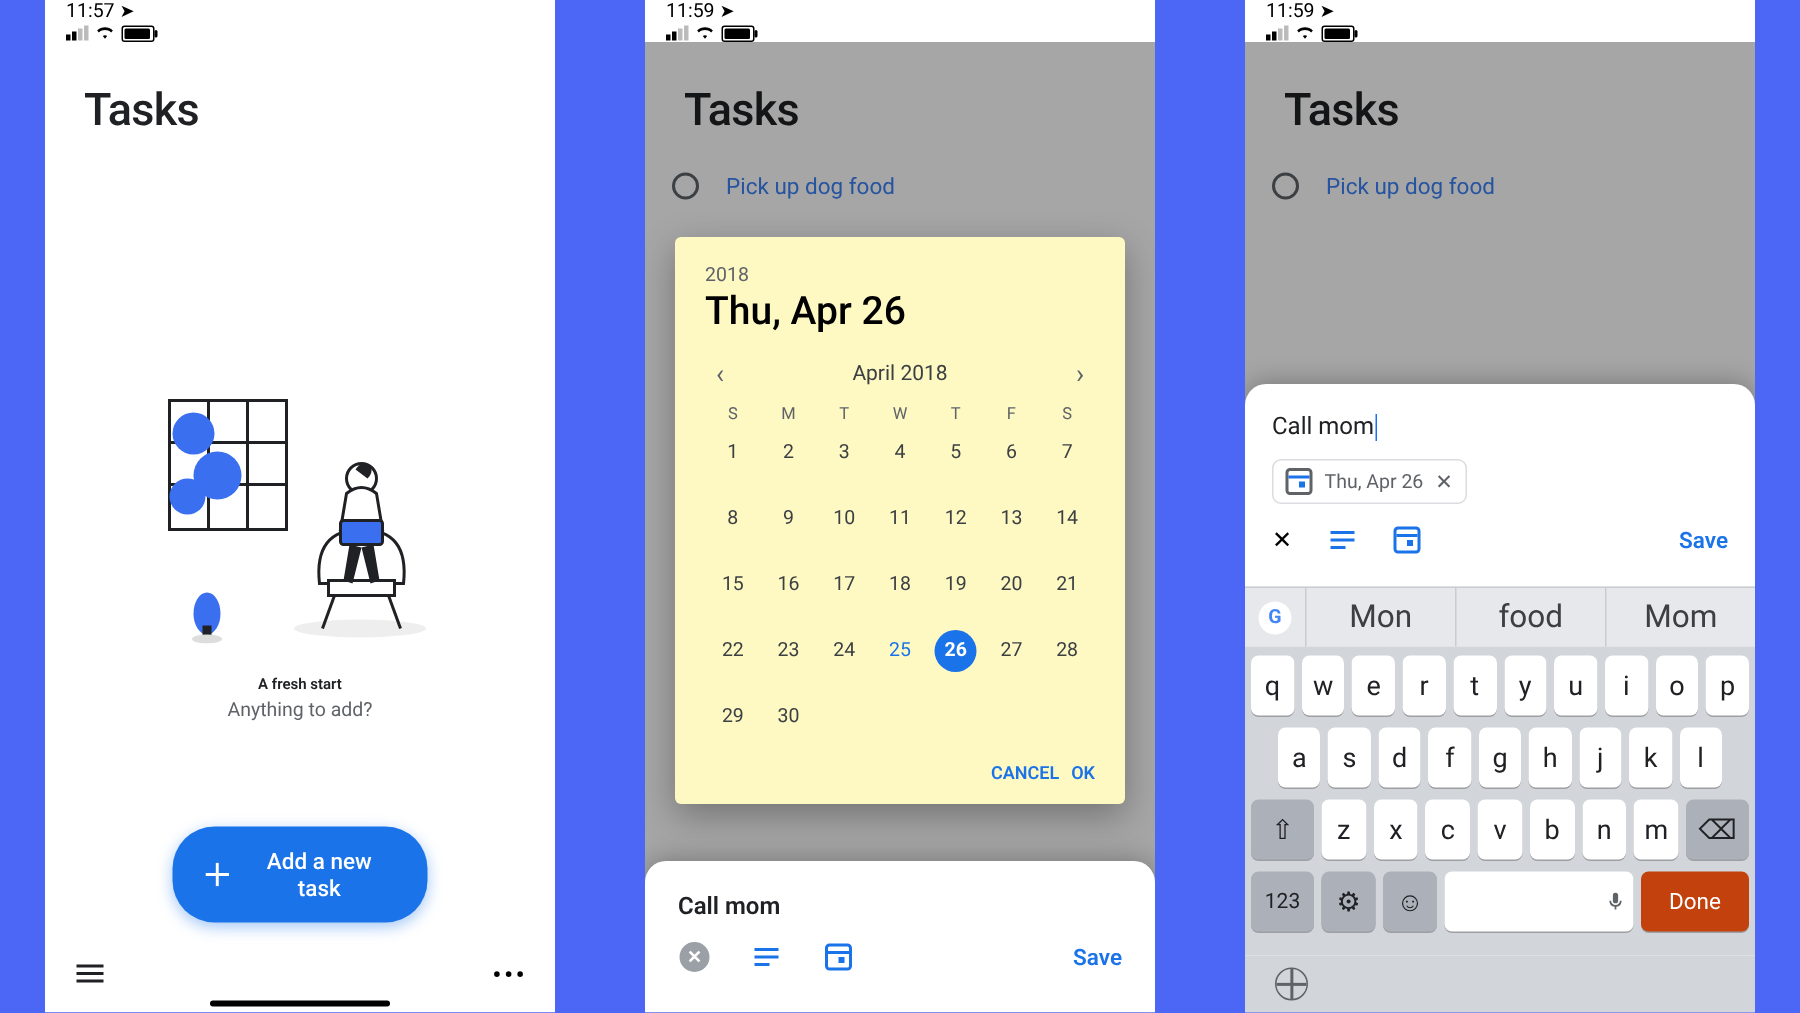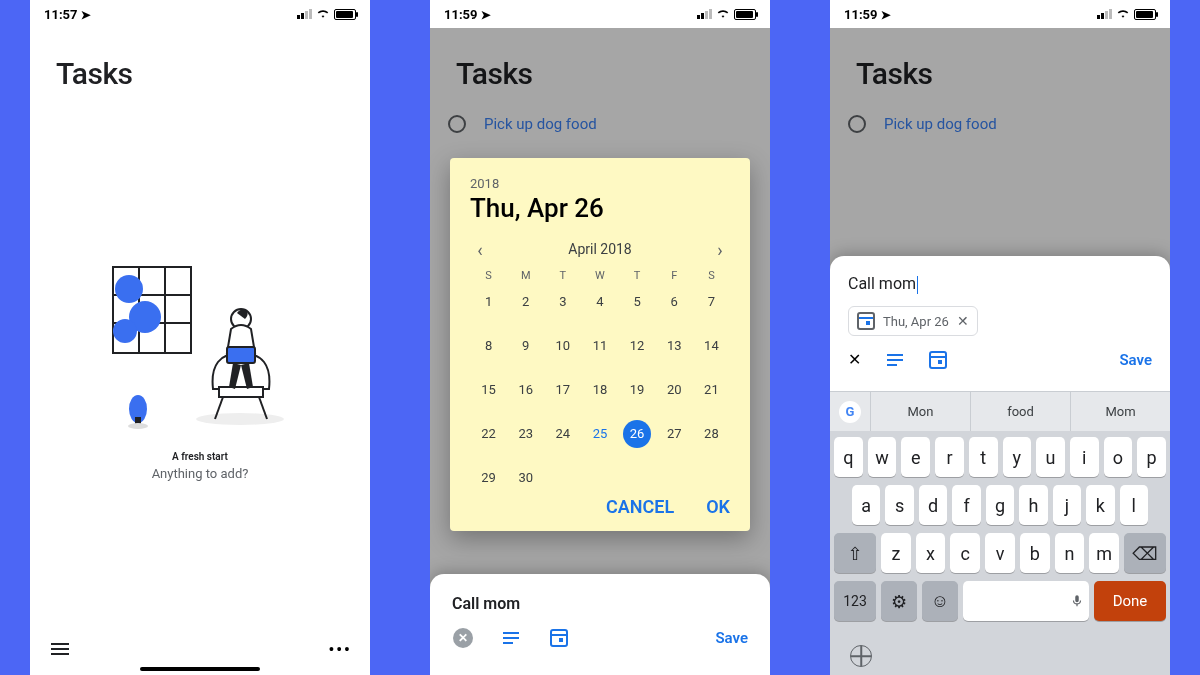--- a/index.html
+++ b/index.html
@@ -2,21 +2,21 @@
 <html><head>
 <meta charset="utf-8">
 <style>
   * { box-sizing: border-box; margin: 0; padding: 0; font-family: -apple-system, Roboto, "Helvetica Neue", Arial, sans-serif; }
   body { background: #4c66f5; width: 1200px; height: 675px; display: flex; gap: 60px; padding: 0 30px; overflow: hidden; }
   .phone { width: 360px; height: 675px; background: #fff; position: relative; overflow: hidden; display: flex; flex-direction: column; }
   .dimmed .below-status { position: relative; }
   .dimmed .below-status::after { content:""; position:absolute; inset:0; background:rgba(0,0,0,0.35); pointer-events:none; }
 
   
-  .status { height: 28px; display:flex; align-items:center; justify-content:space-between; padding: 0 14px; font-size: 13px; font-weight: 700; }
+  .status { height: 28px; display:flex; justify-content:space-between; padding: 0 14px; font-size: 13px; font-weight: 400; flex-direction: column; }
   .status .right { display:flex; align-items:center; gap:4px; }
   .sig { display:inline-flex; align-items:flex-end; gap:1px;}
   .sig i{ width:3px; background:#000; display:inline-block;}
   .sig i:nth-child(1){height:4px;} .sig i:nth-child(2){height:6px;} .sig i:nth-child(3){height:8px; background:#bbb;} .sig i:nth-child(4){height:10px; background:#bbb;}
   .wifi{ width:14px;height:14px; }
   .batt{ width:22px;height:11px; border:1px solid #000; border-radius:2px; position:relative;}
   .batt::after{content:"";position:absolute;right:-3px;top:2px;width:2px;height:5px;background:#000;border-radius:1px;}
   .batt i{position:absolute;left:1px;top:1px;bottom:1px;width:85%;background:#000;border-radius:1px;}
   .loc-arrow{ display:inline-block; transform: rotate(0deg); font-size:12px;}
 
@@ -57,40 +57,40 @@
   
   .dialog{ position:absolute; top:130px; left:20px; right:20px; background:#fef9c3; border-radius:4px; z-index:20; box-shadow:0 8px 24px rgba(0,0,0,0.3); padding:18px 20px 14px;}
   .dialog .year{font-size:13px;color:#5f6368;margin-bottom:2px;}
   .dialog .bigdate{font-size:26px;font-weight:500;margin-bottom:16px;}
   .monthrow{display:flex;align-items:center;justify-content:space-between;font-size:14px;color:#3c4043;margin-bottom:10px;}
   .chev{width:20px;height:20px;display:flex;align-items:center;justify-content:center;color:#5f6368;font-size:18px;}
   .dow{display:grid;grid-template-columns:repeat(7,1fr);text-align:center;font-size:11px;color:#5f6368;margin-bottom:6px;}
   .days{display:grid;grid-template-columns:repeat(7,1fr);text-align:center;row-gap:16px;font-size:13px;color:#3c4043;}
   .days span{height:28px;line-height:28px;}
   .days .today{color:#1a73e8;}
-  .days .sel{background:#1a73e8;color:#fff;border-radius:50%;width:28px;height:28px;margin:0 auto;}
-  .dlg-actions{display:flex;justify-content:flex-end;gap:32px;margin-top:4px;font-size:18px;font-weight:600;color:#1a73e8;}
+  .days .sel{background:#1a73e8;color:#fff;border-radius:50%;width:28px;height:28px;margin:0 auto;font-weight:bold;}
+  .dlg-actions{display:flex;justify-content:flex-end;gap:8px;margin-top:16px;font-size:12px;font-weight:600;color:#1a73e8;}
 
   
   .panel3{ position:absolute; left:0; right:0; bottom:0; background:#fff; border-top-left-radius:14px; border-top-right-radius:14px; z-index:10; box-shadow:0 -2px 16px rgba(0,0,0,0.25);}
   .panel3 .pad{ padding:18px 18px 12px;}
   .panel3 .taskin{ font-size:16px; color:#202124; margin-bottom:12px; position:relative;}
   .panel3 .taskin::after{content:"";display:inline-block;width:1px;height:18px;background:#1a73e8;vertical-align:middle;margin-left:1px;animation:bl 1s steps(1) infinite;}
   @keyframes bl{50%{opacity:0;}}
   .chip{display:inline-flex;align-items:center;gap:8px;border:1px solid #dadce0;border-radius:6px;padding:5px 8px;font-size:13px;color:#5f6368;margin-bottom:14px;}
   .chip .x{font-size:14px;color:#5f6368;}
   .panel3 .row{ display:flex; align-items:center; gap:26px; padding-bottom:10px;}
   .panel3 .save{ margin-left:auto; color:#1a73e8; font-weight:600; font-size:15px;}
 
   
   .sugg{display:flex;align-items:center;background:#e6e8eb;height:40px;border-top:1px solid #c9cdd2;}
   .sugg .g{width:40px;display:flex;align-items:center;justify-content:center;}
   .gg{width:22px;height:22px;border-radius:50%;background:#fff;display:flex;align-items:center;justify-content:center;font-weight:700;font-size:13px;}
   .gg span:nth-child(1){color:#4285f4;} .gg span:nth-child(2){color:#ea4335;} .gg span:nth-child(3){color:#fbbc05;} .gg span:nth-child(4){color:#34a853;} .gg span:nth-child(5){color:#ea4335;}
-  .sugg .s{flex:1;text-align:center;font-size:13px;color:#3c4043;border-left:1px solid #c9cdd2;height:100%;display:flex;align-items:center;justify-content:center;}
+  .sugg .s{flex:1;text-align:center;font-size:21px;color:#3c4043;border-left:1px solid #c9cdd2;height:100%;display:flex;align-items:center;justify-content:center;}
   .sugg .s:first-of-type{border-left:none;}
 
   
   .kbd{background:#d2d5da;padding:6px 4px 8px;}
   .krow{display:flex;gap:5px;justify-content:center;margin-bottom:8px;}
   .key{background:#fff;border-radius:5px;height:40px;flex:1;max-width:31px;display:flex;align-items:center;justify-content:center;font-size:18px;color:#202124;box-shadow:0 1px 0 rgba(0,0,0,0.25);}
   .krow.mid{padding:0 18px;}
   .key.fn{background:#acb1b9;max-width:42px;flex:0 0 42px;}
   .key.space{flex:1;max-width:none;background:#fff;}
   .key.done{flex:0 0 72px;max-width:72px;background:#c2410c;color:#fff;font-size:15px;}
@@ -147,20 +147,26 @@
         <circle cx="136" cy="60" r="10" fill="#fff" stroke="#202124" stroke-width="2"></circle>
         <path d="M132 54 q4 -6 10 -2 q2 4 -2 8" fill="#202124"></path>
         <path d="M126 70 q10 -8 20 0 l4 24 -28 0z" fill="#fff" stroke="#202124" stroke-width="2"></path>
         <rect x="122" y="88" width="28" height="16" rx="2" fill="#3a6ff0" stroke="#202124" stroke-width="2"></rect>
         <path d="M128 104 l-4 24 6 2 6 -24z" fill="#202124"></path>
           <path d="M144 104 l4 24 -6 2 -6 -24z" fill="#202124"></path>
       </svg>
       <h3>A fresh start</h3>
       <p>Anything to add?</p>
     </div>
+    <button class="fab">
+      <svg width="16" height="16" viewBox="0 0 16 16">
+          <path d="M7 0h2v16H7zM0 7h16v2H0z" fill="#fff"></path>
+        </svg>
+      <span>Add a new task</span>
+    </button>
     <div class="bottombar">
       <div class="hamb">
           <div></div>
         </div>
       <div class="dots">•••</div>
     </div>
     <div class="home-ind"></div>
   </div>
 </div>
 

